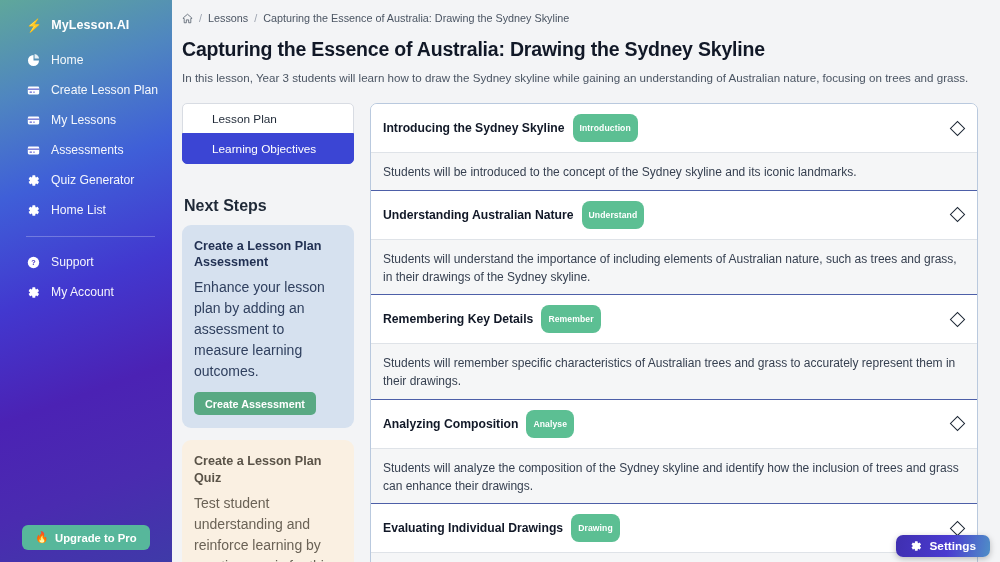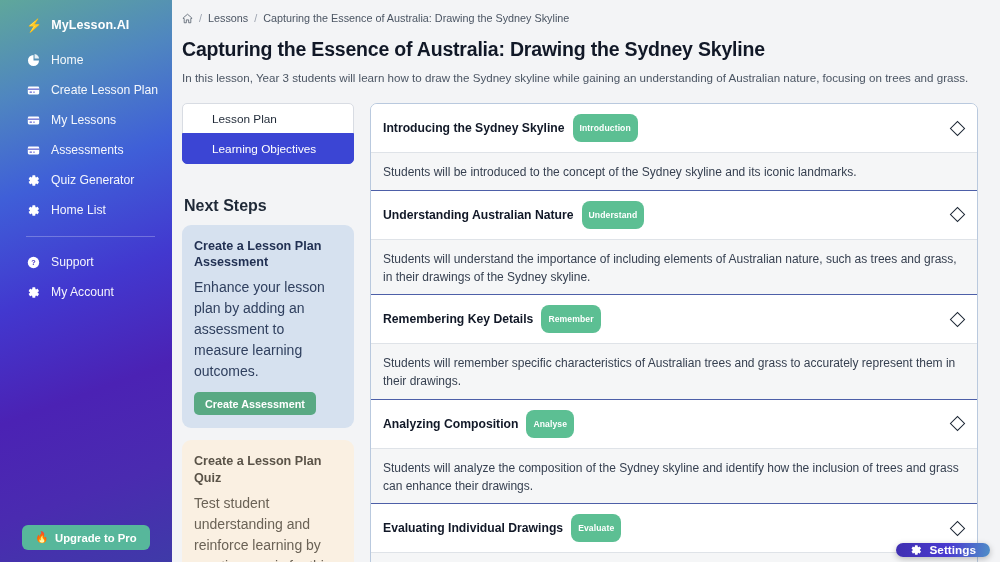--- a/index.html
+++ b/index.html
@@ -152,21 +152,21 @@
   .acc-body {
     background: #f5f6f7; border-top: 1px solid #dfe3e8;
     padding: 11px 14px 8px 12px;
     font-size: 12px; color: #374151; line-height: 1.48;
   }
 
   
   .settings-fab {
     position: absolute; right: 10px; bottom: 5px;
     display: flex; align-items: center; gap: 7px;
-    height: 14px; padding: 0 14px;
+    height: 22px; padding: 0 14px;
     border-radius: 7px; border: none;
     background: linear-gradient(100deg, #3f2fb0 0%, #4a3ad0 55%, #4f8fc7 100%);
     color: #fff; font-size: 11.8px; font-weight: 600; cursor: pointer;
     font-family: inherit;
     box-shadow: 0 2px 6px rgba(0,0,0,.25);
     z-index: 20;
   }
 </style>
 </head>
 <body>
@@ -365,21 +365,21 @@
               </span>
               <span class="diamond"></span>
             </div>
             <div class="acc-body">Students will analyze the composition of the Sydney skyline and identify how the inclusion of trees and grass can enhance their drawings.</div>
           </div>
 
           <div class="acc-item">
             <div class="acc-head">
               <span class="acc-title-wrap">
                 <span class="acc-title">Evaluating Individual Drawings</span>
-                <span class="badge">Evaluate</span>
+                <span class="badge">Drawing</span>
               </span>
               <span class="diamond"></span>
             </div>
             <div class="acc-body">Students will evaluate their own drawings and provide constructive feedback to their peers on how they can improve.</div>
           </div>
 
         </div>
       </div>
     </div>
 

